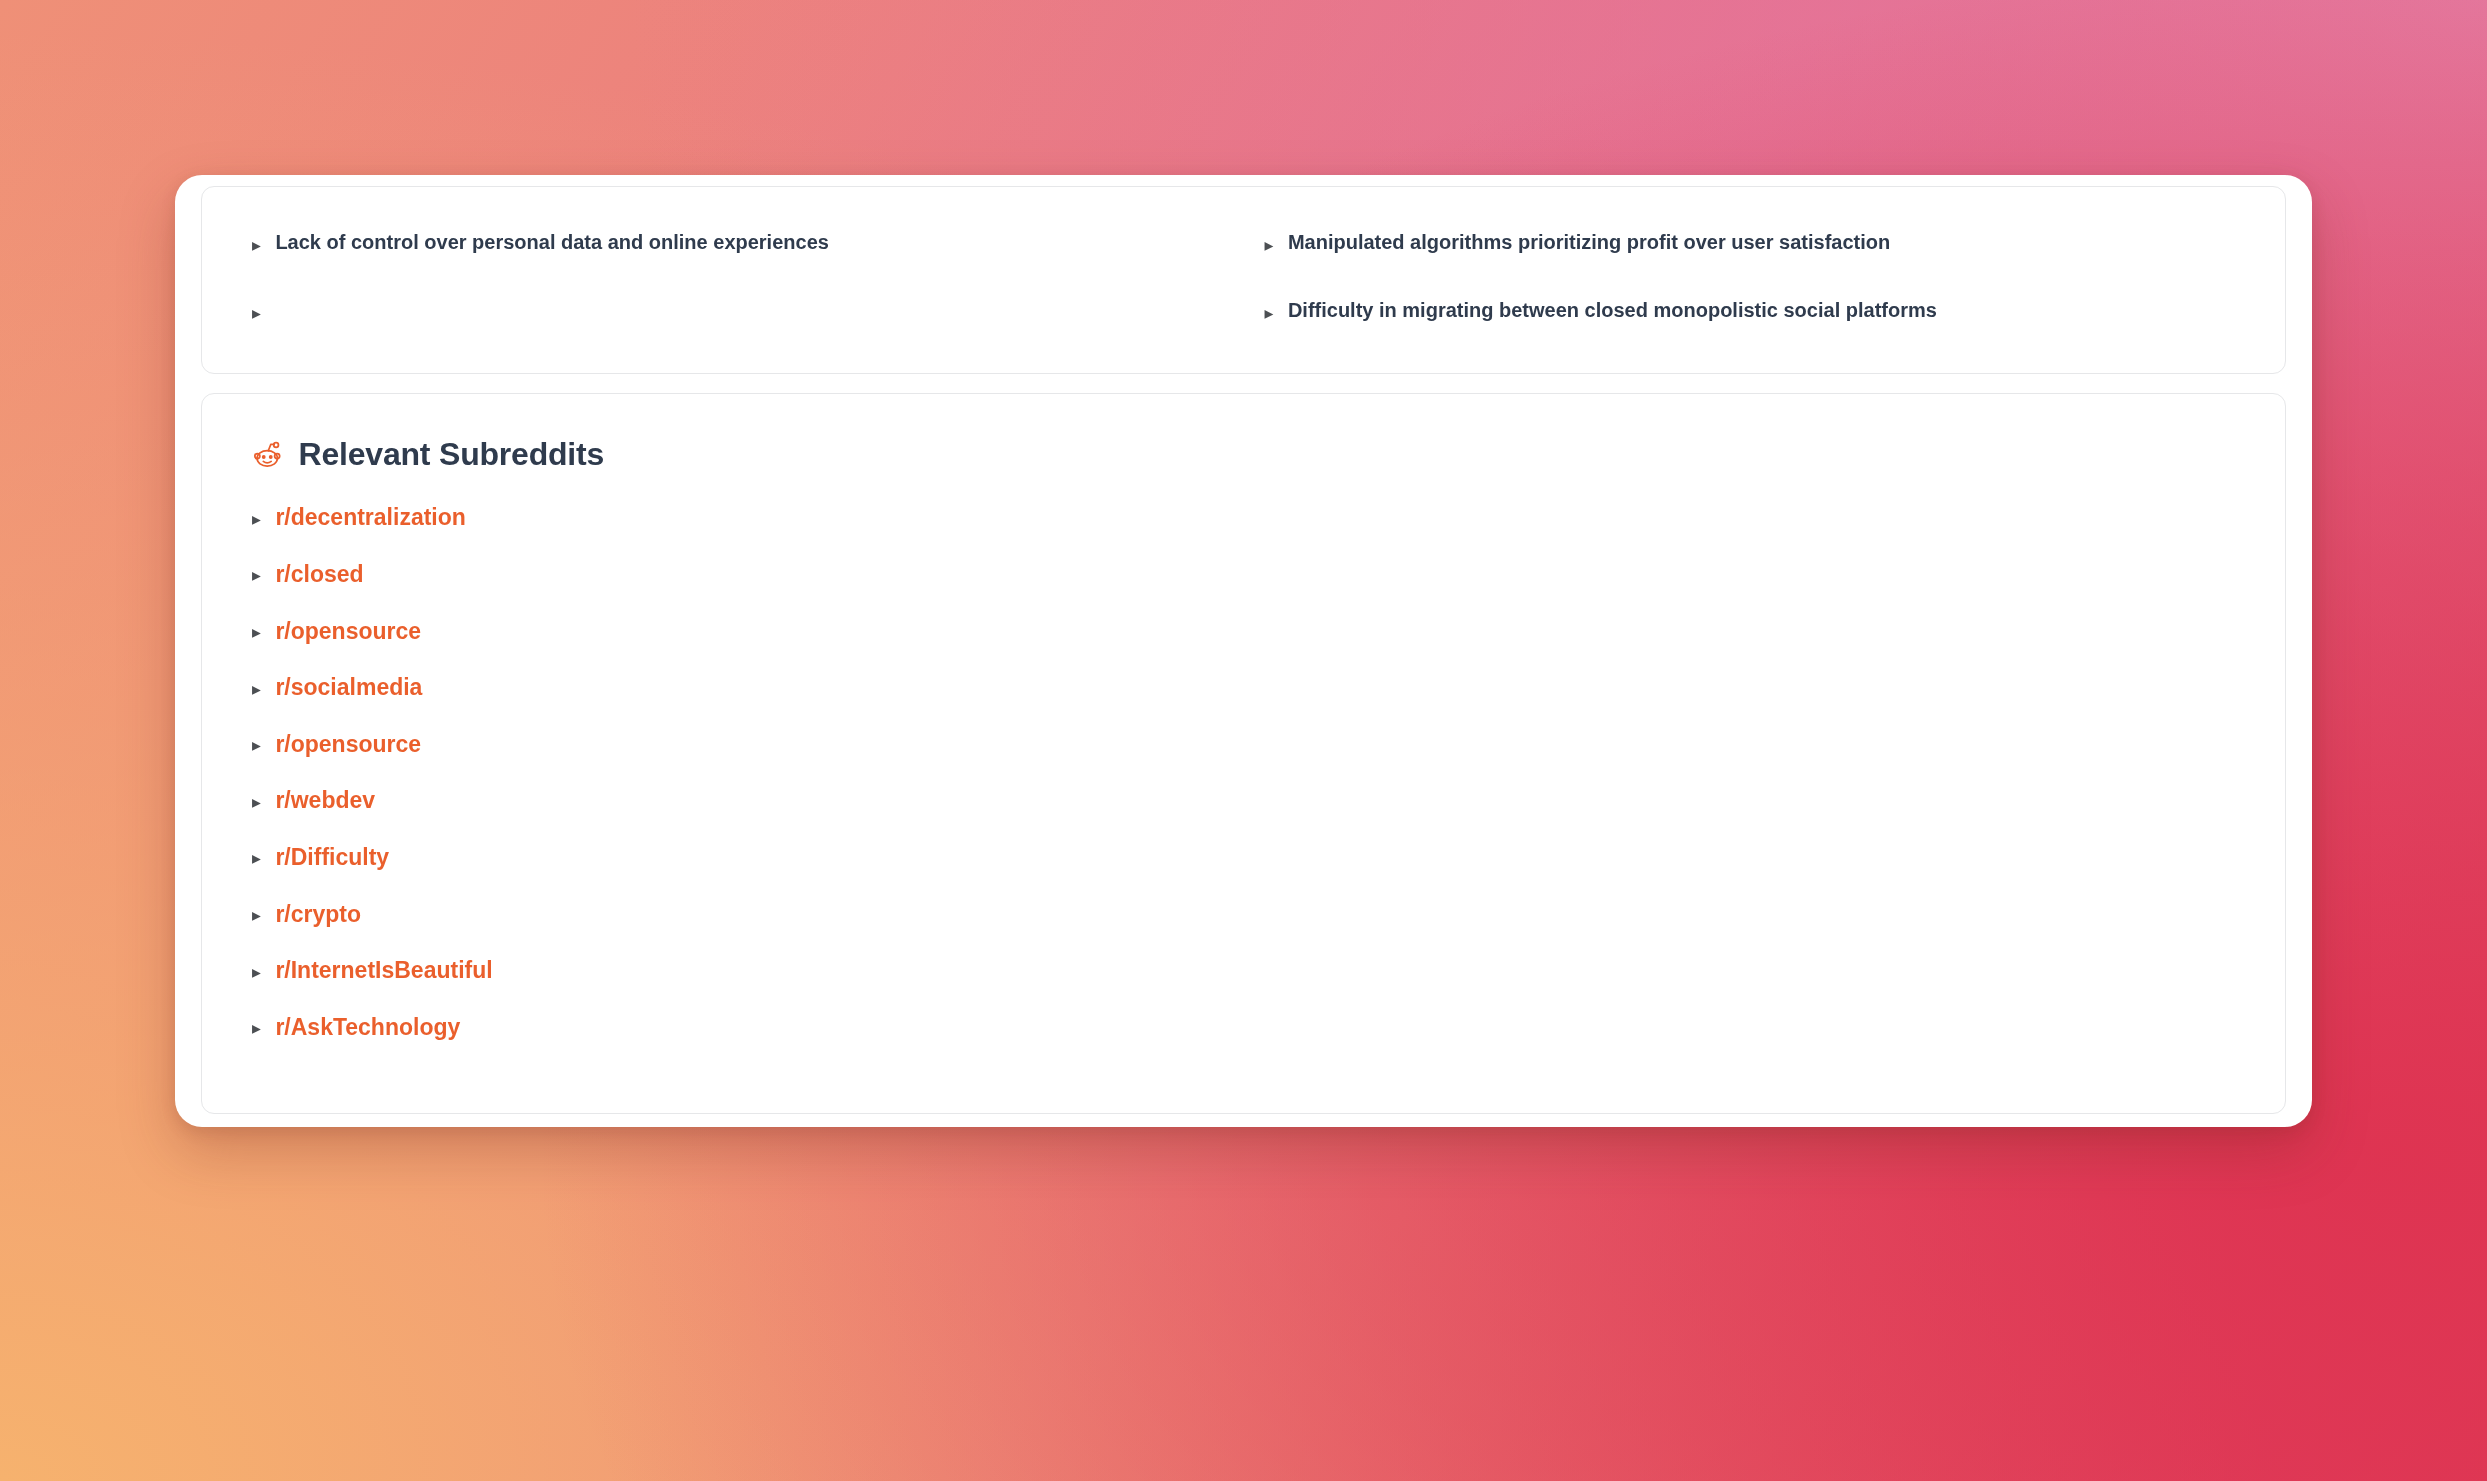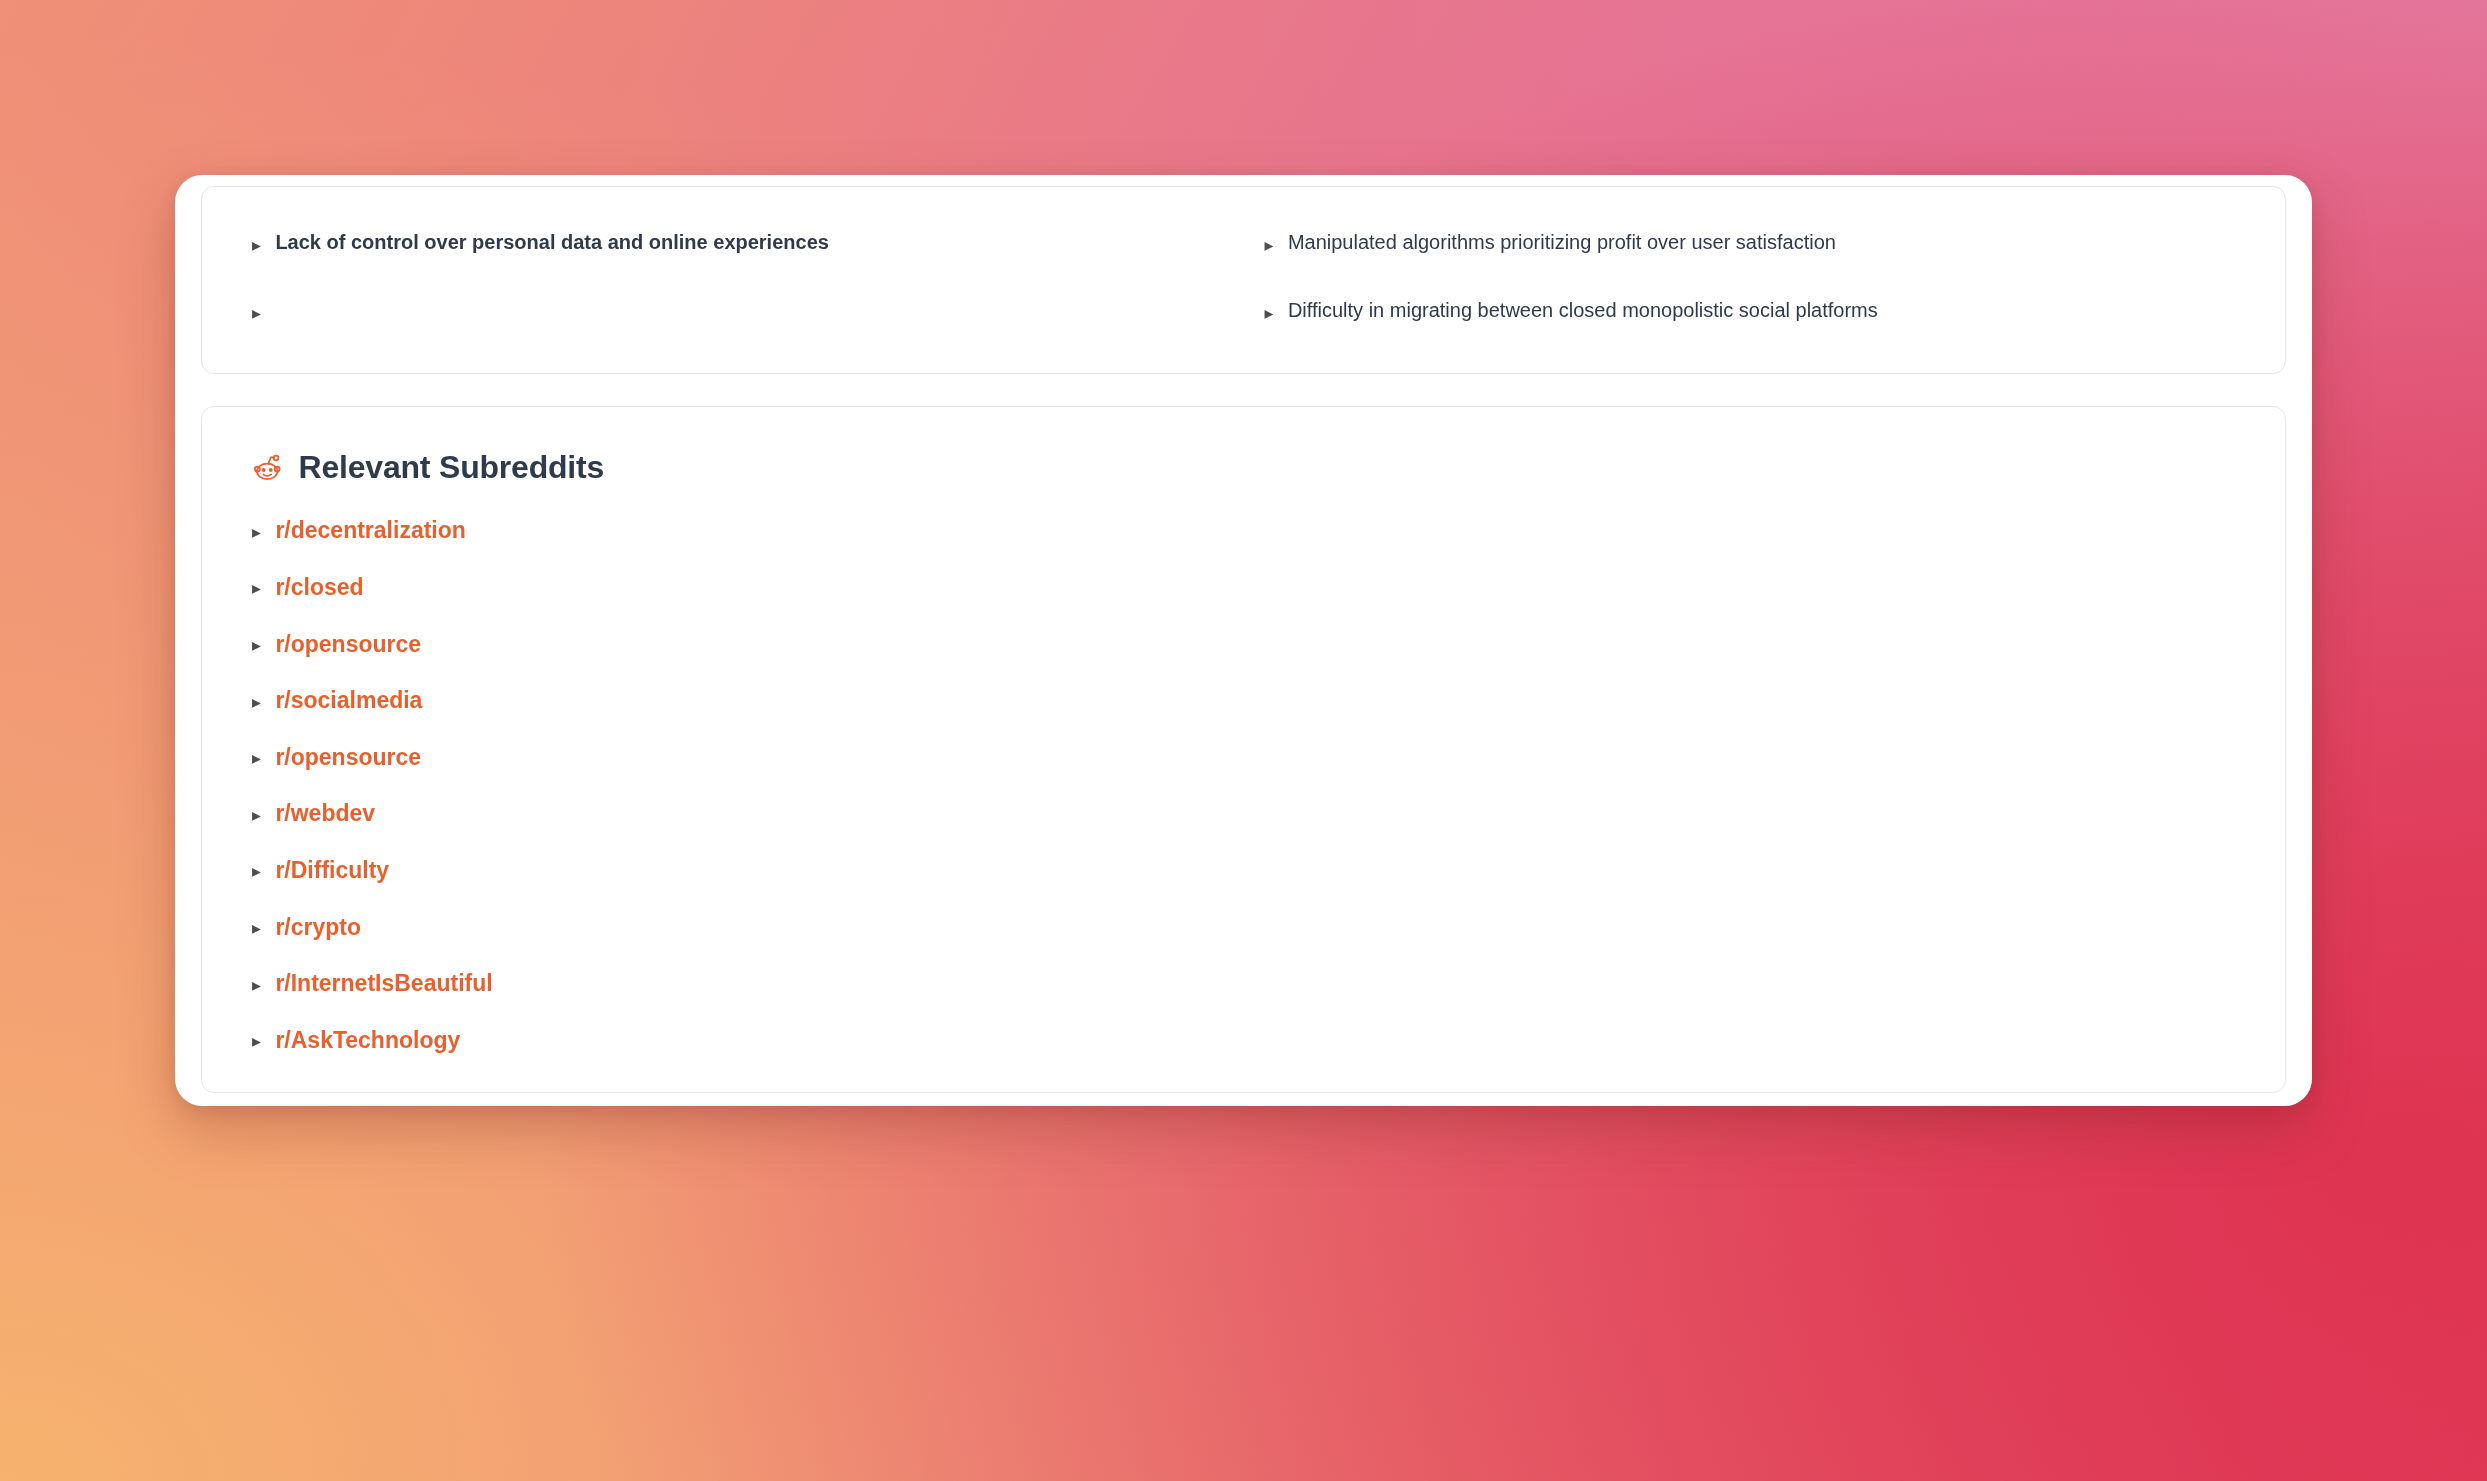--- a/index.html
+++ b/index.html
@@ -39,23 +39,23 @@
     border: 1.6px solid #e6e7e9;
     border-radius: 13px;
     background: #ffffff;
     margin: 0 26px;
   }
   .card-painpoints {
     margin-top: 11.2px;
     padding: 43px 50px 50px 50px;
   }
   .card-subreddits {
-    margin-top: 32px;
+    margin-top: 19px;
     margin-bottom: 13px;
-    padding: 43px 50px 38px 50px;
+    padding: 43px 50px 72px 50px;
   }
 
   
   .card-header {
     display: flex;
     align-items: center;
     gap: 14.5px;
   }
   .card-header-icon {
     width: 32px;
@@ -96,21 +96,21 @@
     padding-top: 6.4px;
     flex: 0 0 auto;
     user-select: none;
   }
   .painpoint-text {
     font-size: 20px;
     font-weight: 600;
     color: #2f3b4d;
     line-height: 1.25;
   }
-  .painpoint-item.is-light .painpoint-text { font-weight: 400; }
+  .painpoint-item.is-light .painpoint-text { font-weight: 700; }
 
   
   .subreddit-list {
     display: flex;
     flex-direction: column;
     gap: 29px;
   }
   .subreddit-item {
     display: flex;
     align-items: flex-start;

